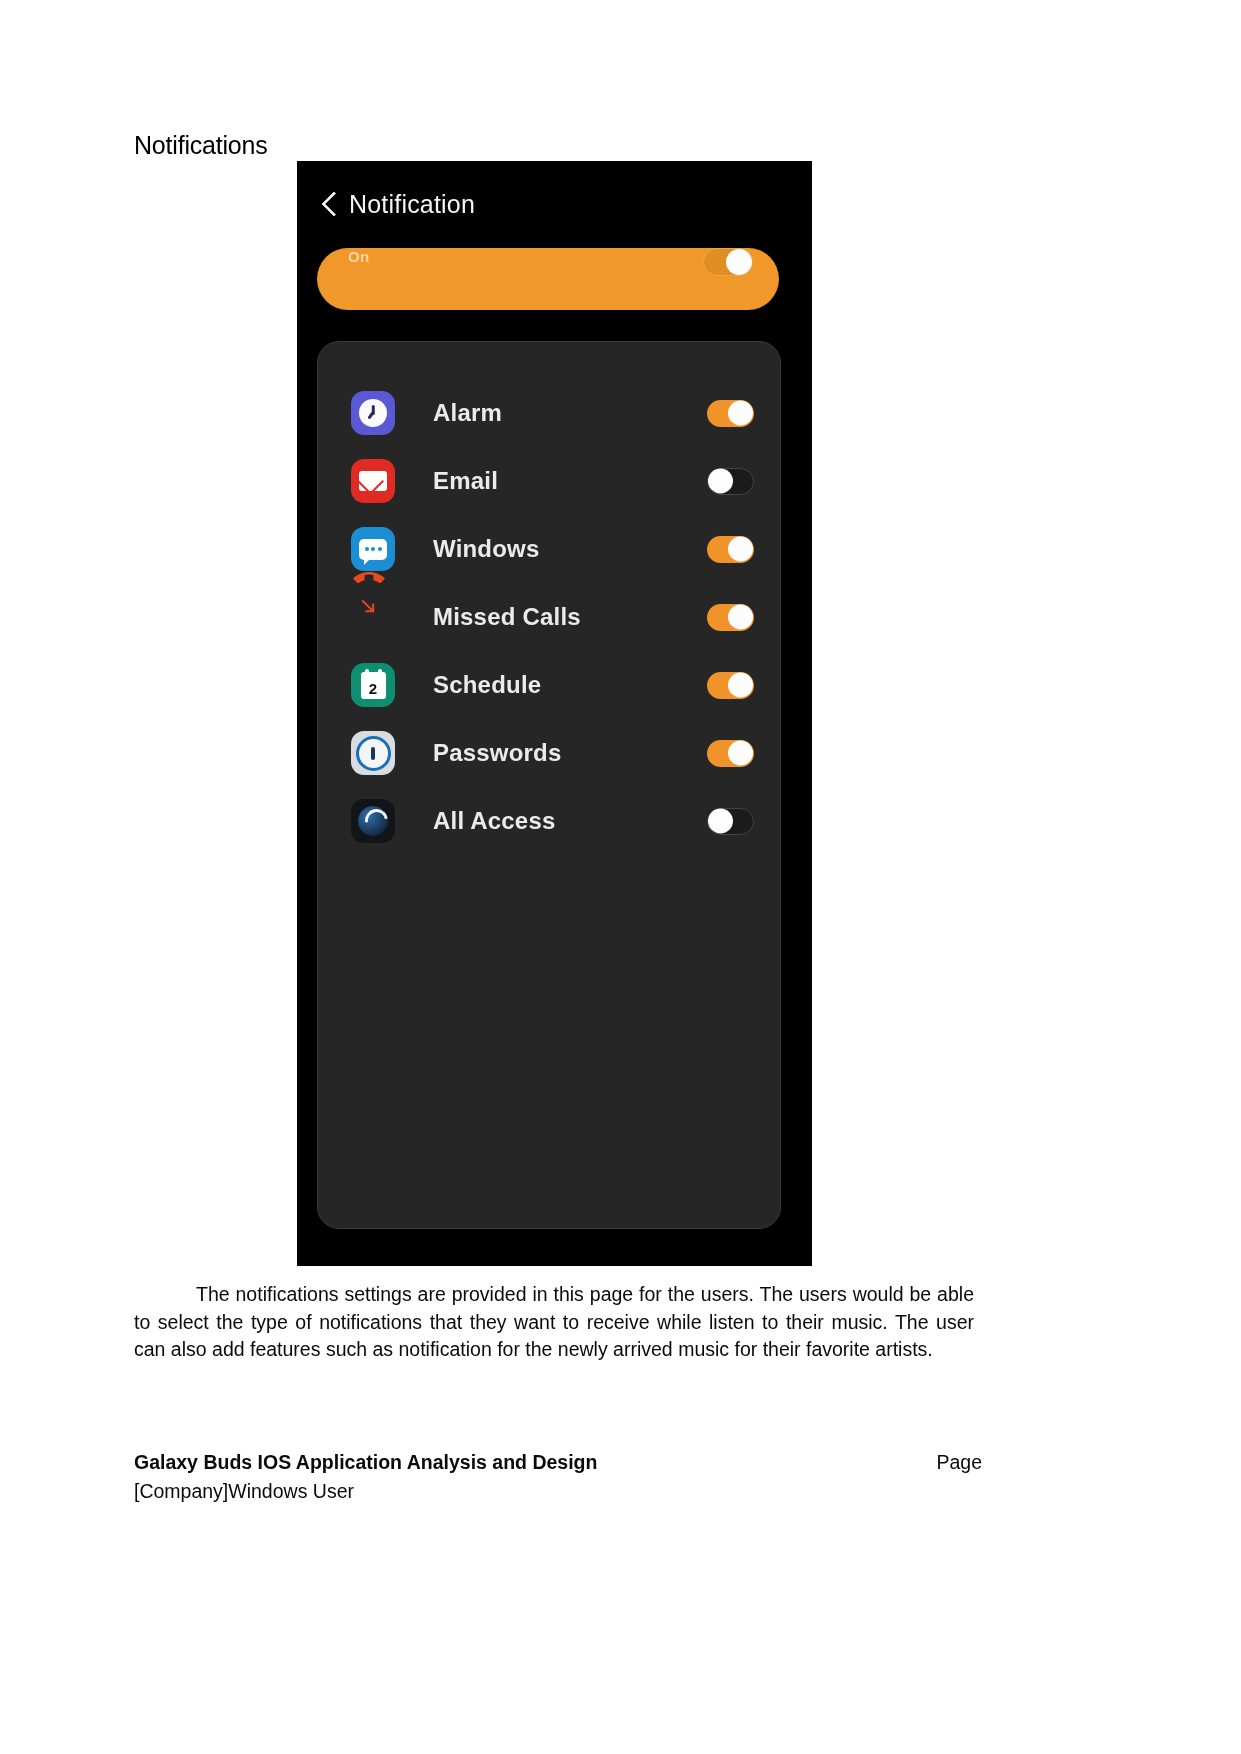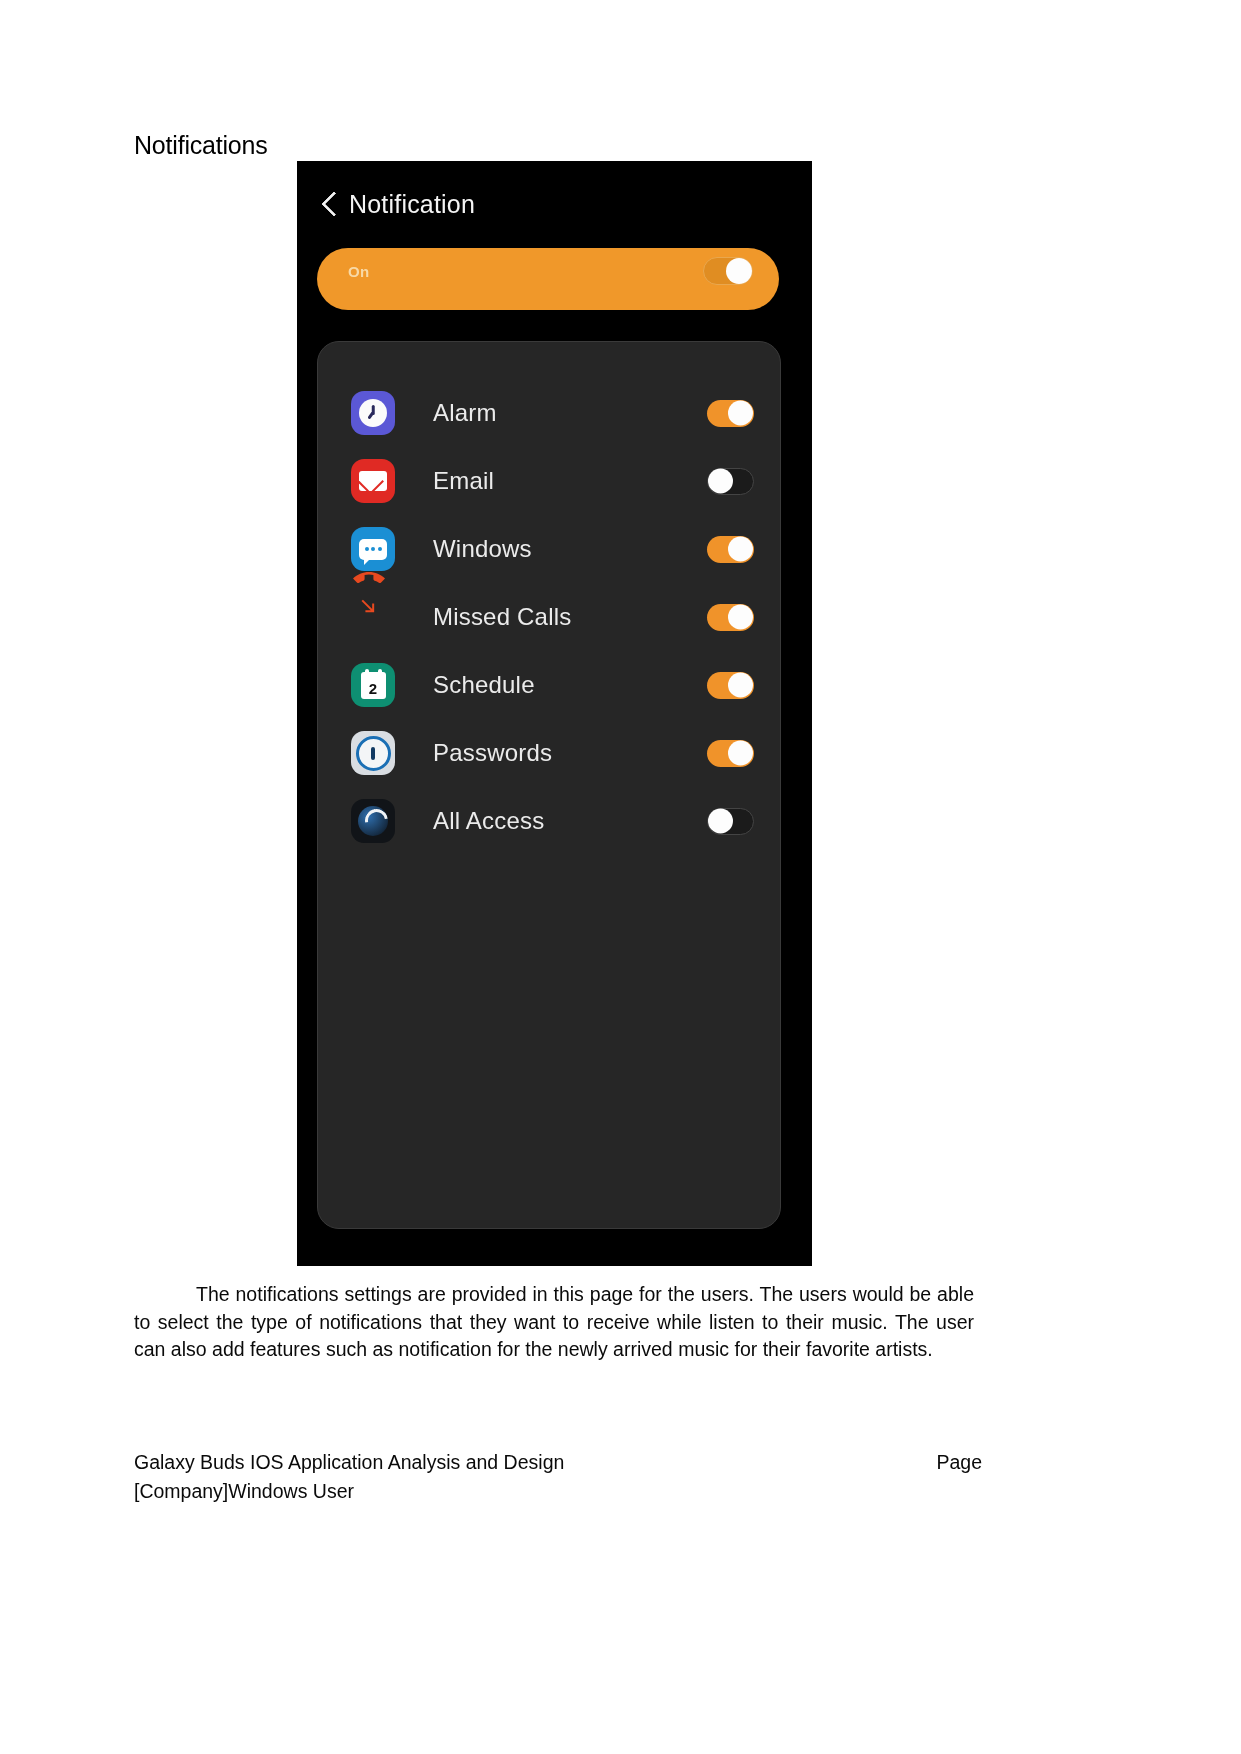--- a/index.html
+++ b/index.html
@@ -84,21 +84,21 @@
   
   .master-bar {
     position: absolute;
     left: 20px;
     top: 87px;
     width: 462px;
     height: 62px;
     background: #f0982a;
     border-radius: 31px;
     display: flex;
-    align-items: center;
+    align-items: flex-start;
     justify-content: space-between;
     box-sizing: border-box;
     padding: 0 26px 16px 31px;
   }
   .master-label {
     color: #f8d9a6;
     font-size: 15px;
     font-weight: 600;
     letter-spacing: 0.3px;
   }
@@ -162,21 +162,21 @@
     width: 44px;
     height: 44px;
     flex: 0 0 auto;
     position: relative;
   }
 
   .row-label {
     margin-left: 38px;
     color: #ebebeb;
     font-size: 24px;
-    font-weight: 400;
+    font-weight: 700;
     letter-spacing: 0.2px;
     flex: 1 1 auto;
     white-space: nowrap;
   }
 
   
   .switch-row {
     width: 47px;
     height: 27px;
   }
@@ -390,21 +390,21 @@
     width: 848px;
     font-size: 19.5px;
     line-height: 25px;
     color: #0a0a0a;
   }
   .footer-row {
     display: flex;
     justify-content: space-between;
     align-items: baseline;
   }
-  .footer-left { white-space: nowrap; }
+  .footer-left { white-space: nowrap; font-weight: bold; }
   .footer-right { white-space: nowrap; }
   .footer-sub { margin-top: 4px; }
 </style>
 </head>
 <body>
 
 <div class="page">
 
   <div class="doc-heading">Notifications</div>
 

